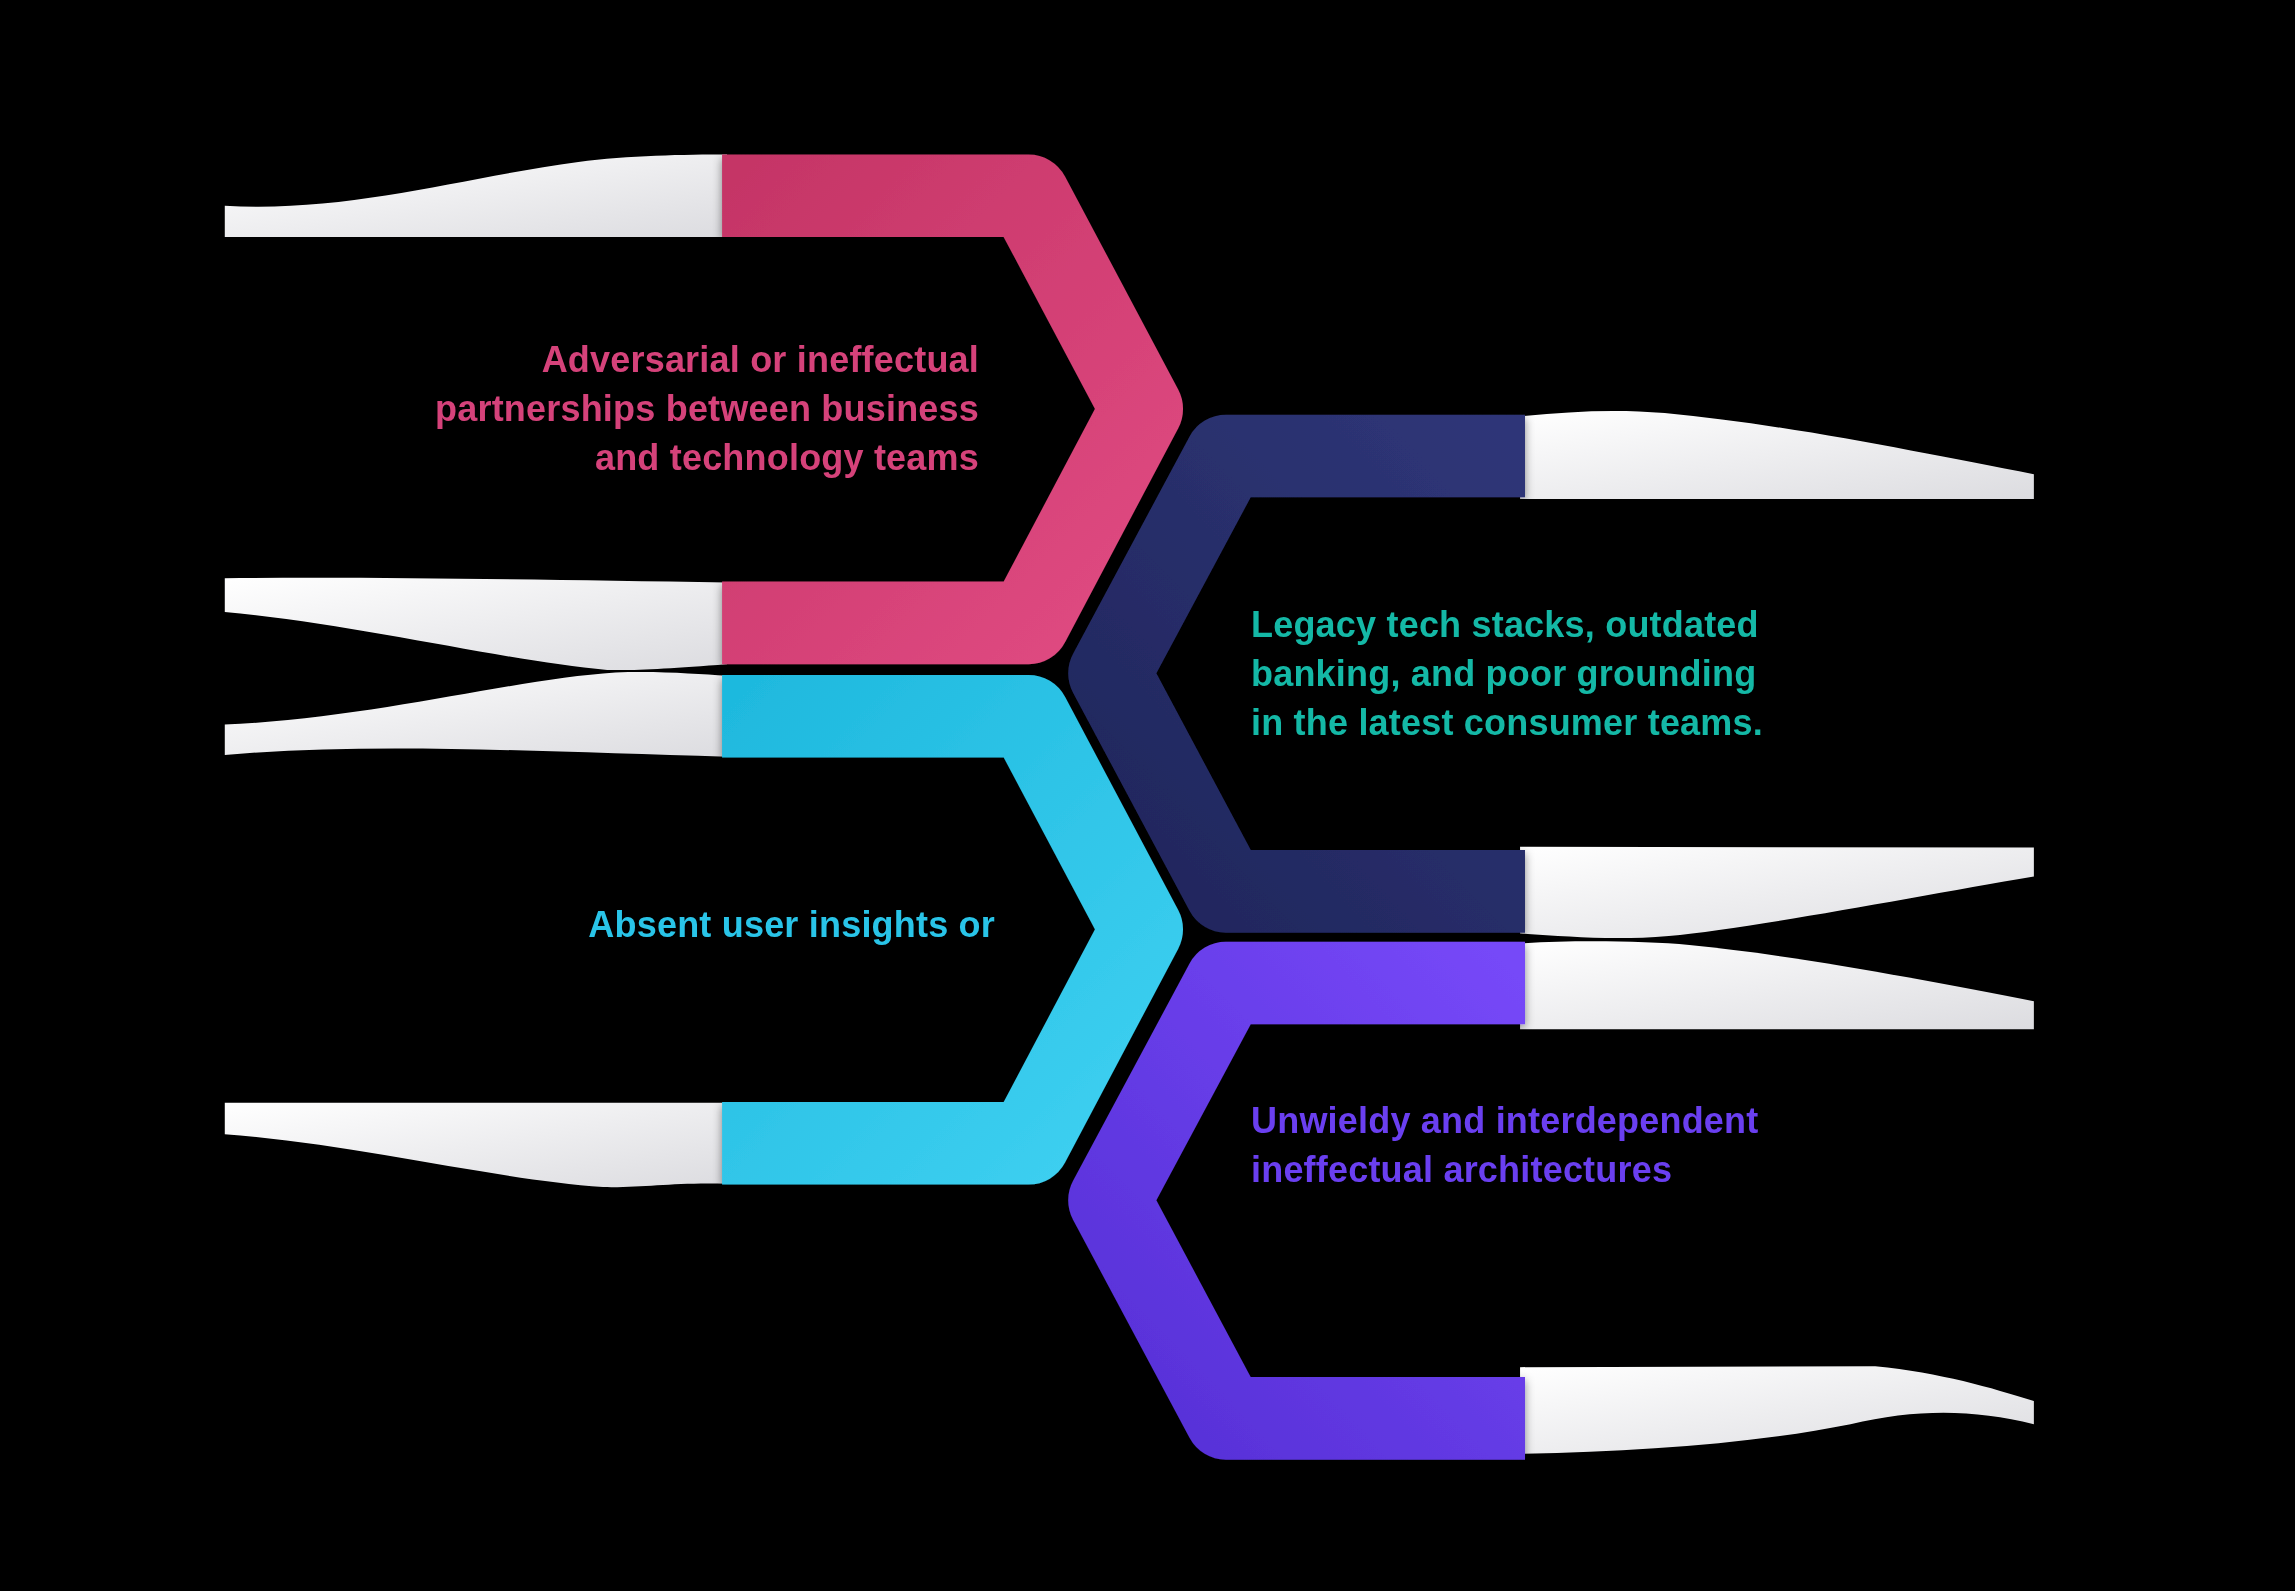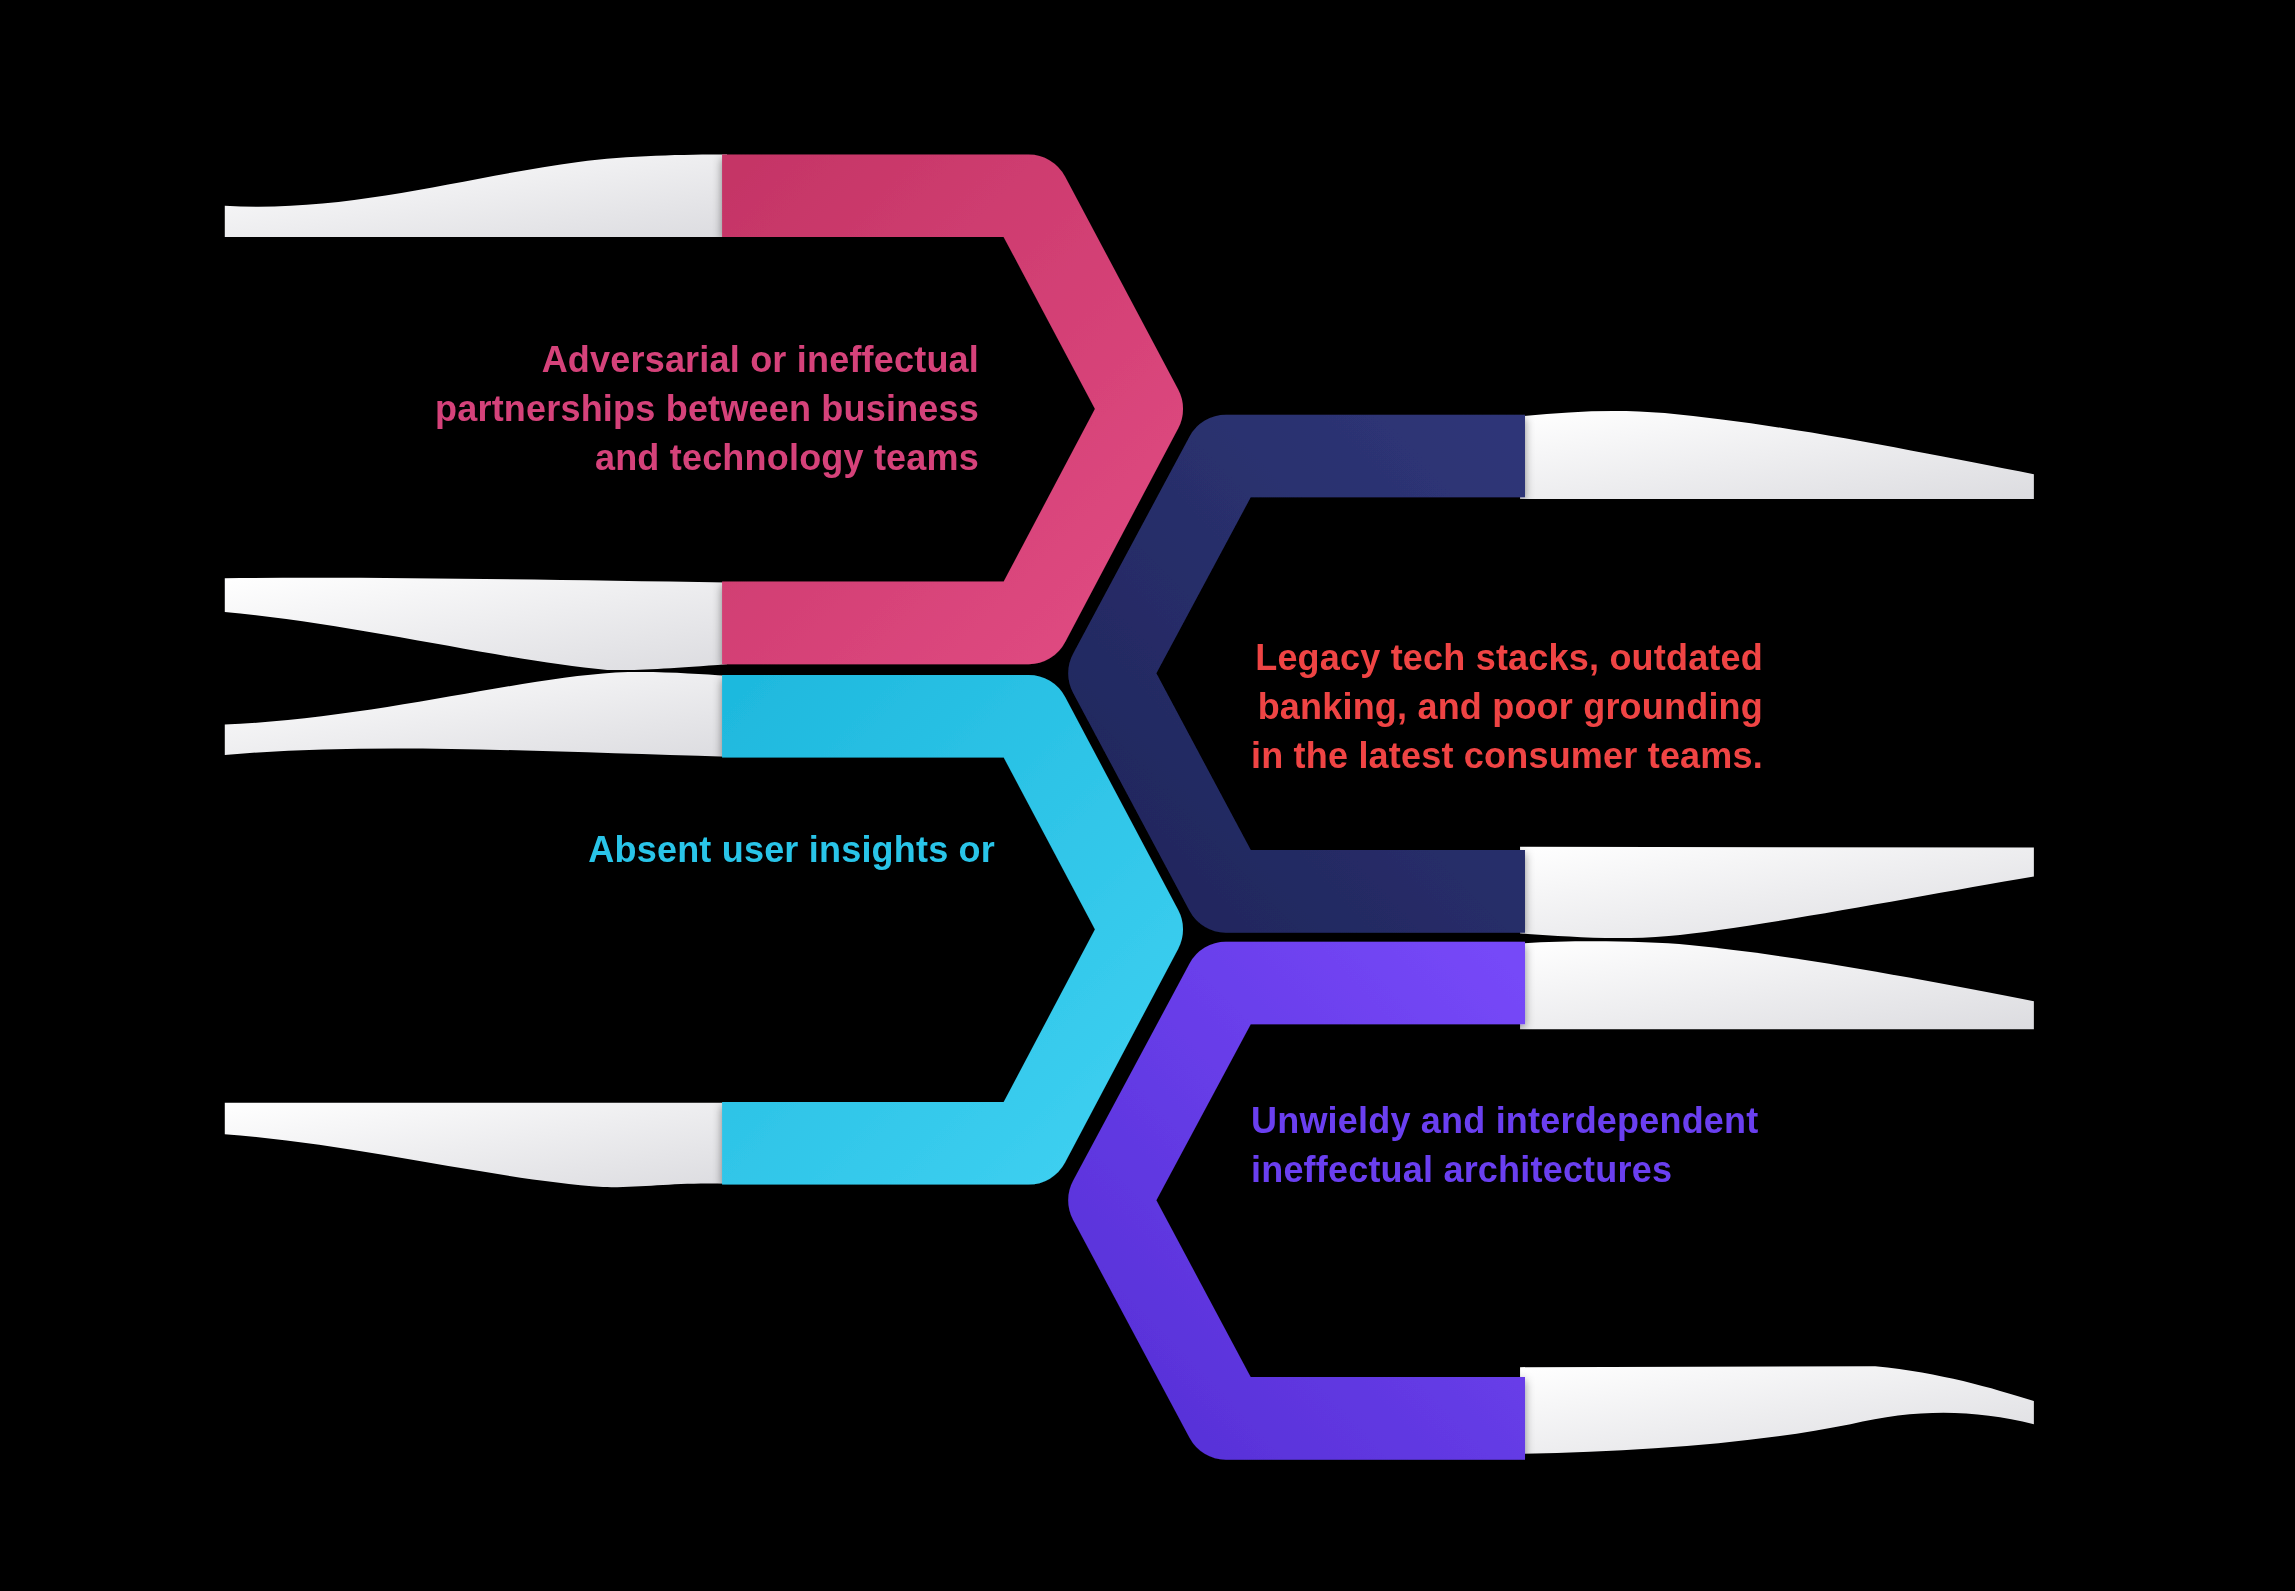--- a/index.html
+++ b/index.html
@@ -72,27 +72,27 @@
       <path stroke="url(#grad-purple)" d="M1846,1190 L1484,1190 L1343,1453 L1484,1717 L1846,1717"></path>
     </g>
   </svg>
 
   <div class="textblock align-right" style="right: 1316px; top: 335px; color: rgb(213, 66, 122);">
     <div>Adversarial or ineffectual</div>
     <div>partnerships between business</div>
     <div>and technology teams</div>
   </div>
 
-  <div class="textblock align-left" style="left: 1251px; top: 633px; color: #ef4444; text-align: right;">
+  <div class="textblock align-left" style="left: 1251px; top: 600px; color: #14b8a6;">
     <div>Legacy tech stacks, outdated</div>
     <div>banking, and poor grounding</div>
     <div>in the latest consumer teams.</div>
   </div>
 
-  <div class="textblock align-right" style="right: 1300px; top: 825px; color: rgb(41, 196, 232);">
+  <div class="textblock align-right" style="right: 1300px; top: 900px; color: rgb(41, 196, 232);">
     <div>Absent user insights or</div>
   </div>
 
   <div class="textblock align-left" style="left: 1251px; top: 1096px; color: rgb(106, 63, 240);">
     <div>Unwieldy and interdependent</div>
     <div>ineffectual architectures</div>
   </div>
 
 </div>
 

